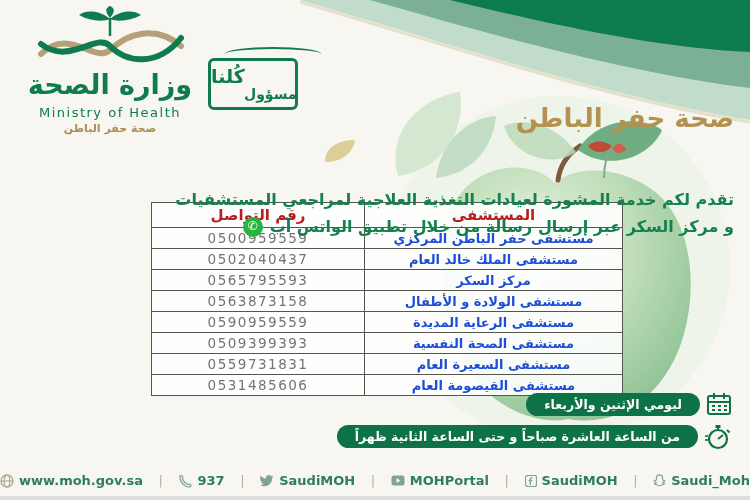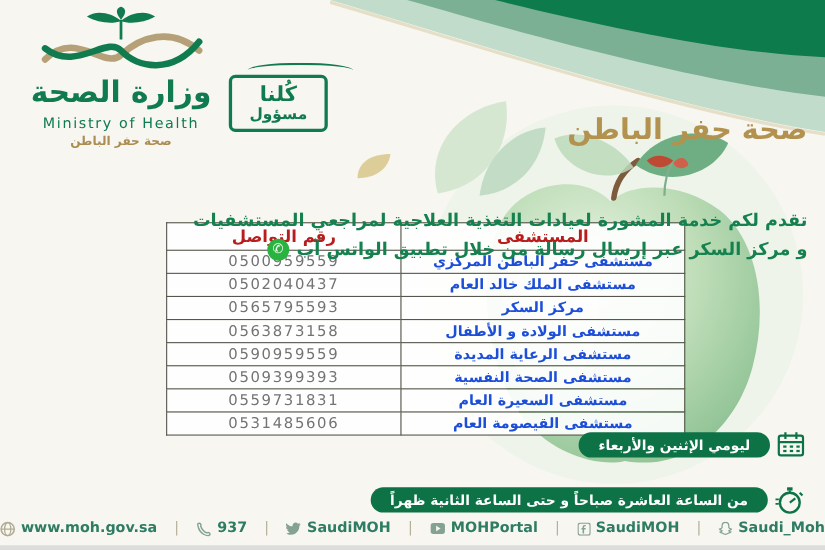--- a/index.html
+++ b/index.html
@@ -16,27 +16,27 @@
 
   
   .logo{ position:absolute; top:6px; left:12px; width:196px; text-align:center;
          color:#0f7b4e; z-index:2; }
   .logo-glyph{ display:block; margin:0 auto; }
   .logo-ar{ font-size:27px; font-weight:bold; line-height:30px; }
   .logo-en{ font-size:13px; letter-spacing:1.5px; margin-top:5px; }
   .logo-sub{ font-size:11px; font-weight:bold; color:#ab8d52; letter-spacing:4px; margin-top:2px; }
 
   
-  .badge{ position:absolute; left:208px; top:68px; width:90px; height:52px;
+  .badge{ position:absolute; left:208px; top:58px; width:90px; height:52px;
           border:3px solid #0f7b4e; border-radius:6px; color:#0f7b4e;
-          display:flex; flex-direction:column; justify-content:center; text-align:center; z-index:2; }
+          display:flex; flex-direction:column; justify-content:center; text-align:left; z-index:2; }
   .badge::before{ content:""; position:absolute; top:-14px; left:14px; width:96px; height:12px;
                   border-top:2px solid #0f7b4e; border-radius:50% 50% 0 0; }
   .badge-l1{ font-size:19px; font-weight:bold; line-height:20px; }
-  .badge-l2{ font-size:14px; font-weight:bold; line-height:16px; }
+  .badge-l2{ font-size:14px; font-weight:bold; line-height:16px;padding-left:33px; }
 
   
   .title{ position:absolute; top:103px; right:16px; direction:rtl; z-index:2;
           font-size:26px; font-weight:bold; color:#b3924f; }
   .subtitle{ position:absolute; top:140px; right:16px; direction:rtl; z-index:2;
              text-align:right; color:#15814f; font-weight:bold; font-size:16px; line-height:27px;margin-top:46px; }
   .sub-l2{ display:flex; align-items:center; gap:7px; }
   .wa{ display:inline-flex; width:20px; height:20px; border-radius:50%; background:#29b43f;
        color:#fff; align-items:center; justify-content:center; font-size:12px; flex:0 0 auto; }
 
@@ -46,21 +46,21 @@
   .tbl th,.tbl td{ border:1px solid #56564e; background:rgba(255,255,255,0.9);
                    text-align:center; padding:0; overflow:hidden; white-space:nowrap; }
   .tbl th{ height:25px; color:#b91c1c; font-size:15px; font-weight:bold; }
   .tbl td{ height:21px; }
   .tbl col.c-name{ width:258px; } .tbl col.c-num{ width:213px; }
   td.name{ color:#1d4ed8; font-size:13px; font-weight:bold; }
   td.num{ color:#737373; font-size:13.5px; letter-spacing:1.5px; direction:ltr; }
 
   
   .pills{ position:absolute; right:18px; top:392px; display:flex; flex-direction:column;
-          gap:25px; align-items:flex-end; z-index:2; }
+          gap:7px; align-items:flex-end; z-index:2; }
   .pill-row{ display:flex; align-items:center; gap:6px; direction:rtl; }
   .pill{ background:#0d7347; color:#fff; border-radius:12px; padding:4px 18px;
          font-size:12.5px; font-weight:bold; white-space:nowrap; }
   .sched-icon{ display:flex; }
 
   
   .footer{ position:absolute; left:0; right:0; bottom:8px; display:flex; justify-content:space-between;
            align-items:center; gap:9px; z-index:2; color:#2e7c64; font-size:13px; font-weight:bold; }
   .f-item{ display:flex; align-items:center; gap:5px; }
   .f-icon{ display:flex; color:#84a291; }

